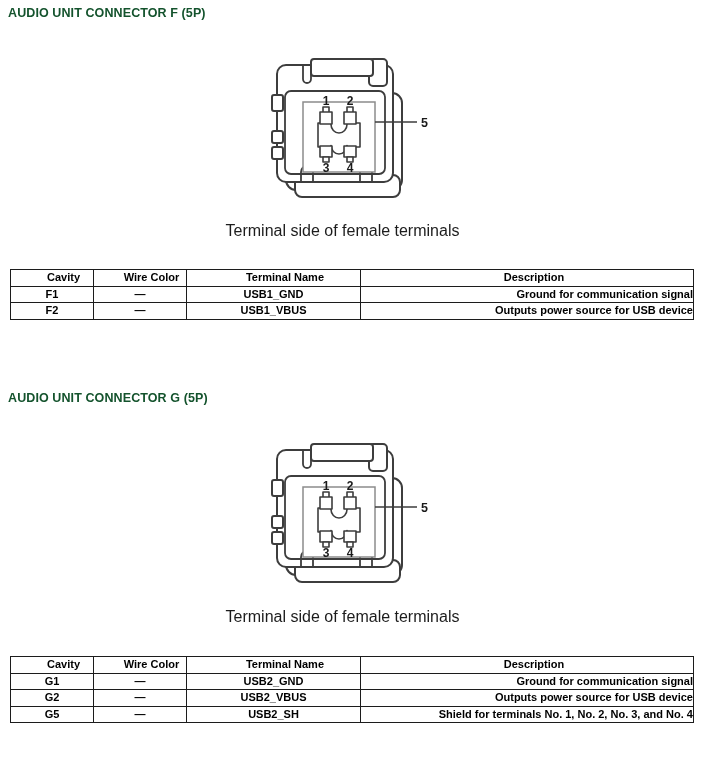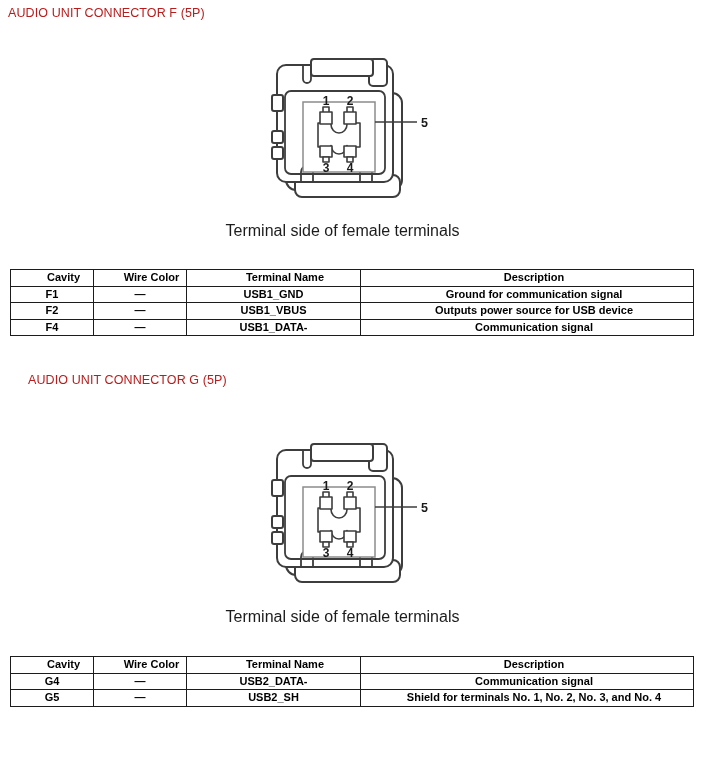--- a/index.html
+++ b/index.html
@@ -6,21 +6,21 @@
   #page{
     position:relative;
     width:707px;height:763px;
     background:#ffffff;
     font-family:"Liberation Sans", sans-serif;
     color:#000;
     overflow:hidden;
   }
   .section-heading{
     position:absolute;left:8px;
-    font-size:12.5px;font-weight:normal;color:#b91c1c;
+    font-size:12.5px;font-weight:bold;color:#14532d;
     letter-spacing:0.1px;
     white-space:nowrap;
   }
   .figure{position:absolute;left:265px;width:180px;height:150px;}
   .figure svg{display:block;}
   .caption{
     position:absolute;left:0;width:685px;
     text-align:center;
     font-size:16px;color:#1c1c1c;
     white-space:nowrap;
@@ -36,21 +36,21 @@
     border:1px solid #1c1c1c;
     height:15.6px;
     line-height:1.05;
     padding:0;
     text-align:center;
     font-weight:bold;
     overflow:hidden;
     white-space:nowrap;
   }
   table.pinout th{font-weight:bold;padding-left:23px;}
-  table.pinout td.desc, table.pinout th.desc{ text-align:center; padding-left:14px; }
+  table.pinout td.desc, table.pinout th.desc{ text-align:right; padding-left:14px; }
   table.pinout th.desc{ text-align:center; padding-left:14px; }
   .svg-digit{
     font-family:"Liberation Sans", sans-serif;
     font-size:12px;font-weight:600;fill:#1a1a1a;
   }
   .svg-lead{
     font-family:"Liberation Sans", sans-serif;
     font-size:12.5px;font-weight:600;fill:#1a1a1a;
   }
 </style>
@@ -121,30 +121,24 @@
           <td>—</td>
           <td>USB1_GND</td>
           <td class="desc">Ground for communication signal</td>
         </tr>
         <tr>
           <td>F2</td>
           <td>—</td>
           <td>USB1_VBUS</td>
           <td class="desc">Outputs power source for USB device</td>
         </tr>
-        <tr>
-          <td>F4</td>
-          <td>—</td>
-          <td>USB1_DATA-</td>
-          <td class="desc">Communication signal</td>
-        </tr>
       </tbody>
   </table>
 
-  <div class="section-heading" style="top:373px;margin-left:20px;">AUDIO UNIT CONNECTOR G (5P)</div>
+  <div class="section-heading" style="top:391px;">AUDIO UNIT CONNECTOR G (5P)</div>
 
   <div class="figure" style="top:440px;">
     <svg width="180" height="150" viewBox="0 0 180 150">
       <g fill="#ffffff" stroke="#3d3d3d" stroke-width="2" stroke-linejoin="round">
         <rect x="21" y="38" width="116" height="97" rx="10"></rect>
         <rect x="30" y="120" width="105" height="22" rx="7"></rect>
         <rect x="12" y="10" width="116" height="117" rx="9"></rect>
         <rect x="20" y="36" width="100" height="83" rx="6" fill="none" stroke-width="1.8"></rect>
         <rect x="7" y="40" width="11" height="16" rx="2"></rect>
         <rect x="7" y="76" width="11" height="12" rx="2"></rect>
@@ -188,24 +182,30 @@
     <thead>
       <tr>
         <th>Cavity</th>
         <th>Wire Color</th>
         <th>Terminal Name</th>
         <th class="desc">Description</th>
       </tr>
     </thead>
     <tbody>
         <tr>
-          <td>G4</td>
-          <td>—</td>
-          <td>USB2_DATA-</td>
-          <td class="desc">Communication signal</td>
+          <td>G1</td>
+          <td>—</td>
+          <td>USB2_GND</td>
+          <td class="desc">Ground for communication signal</td>
+        </tr>
+        <tr>
+          <td>G2</td>
+          <td>—</td>
+          <td>USB2_VBUS</td>
+          <td class="desc">Outputs power source for USB device</td>
         </tr>
         <tr>
           <td>G5</td>
           <td>—</td>
           <td>USB2_SH</td>
           <td class="desc">Shield for terminals No. 1, No. 2, No. 3, and No. 4</td>
         </tr>
       </tbody>
   </table>
 

